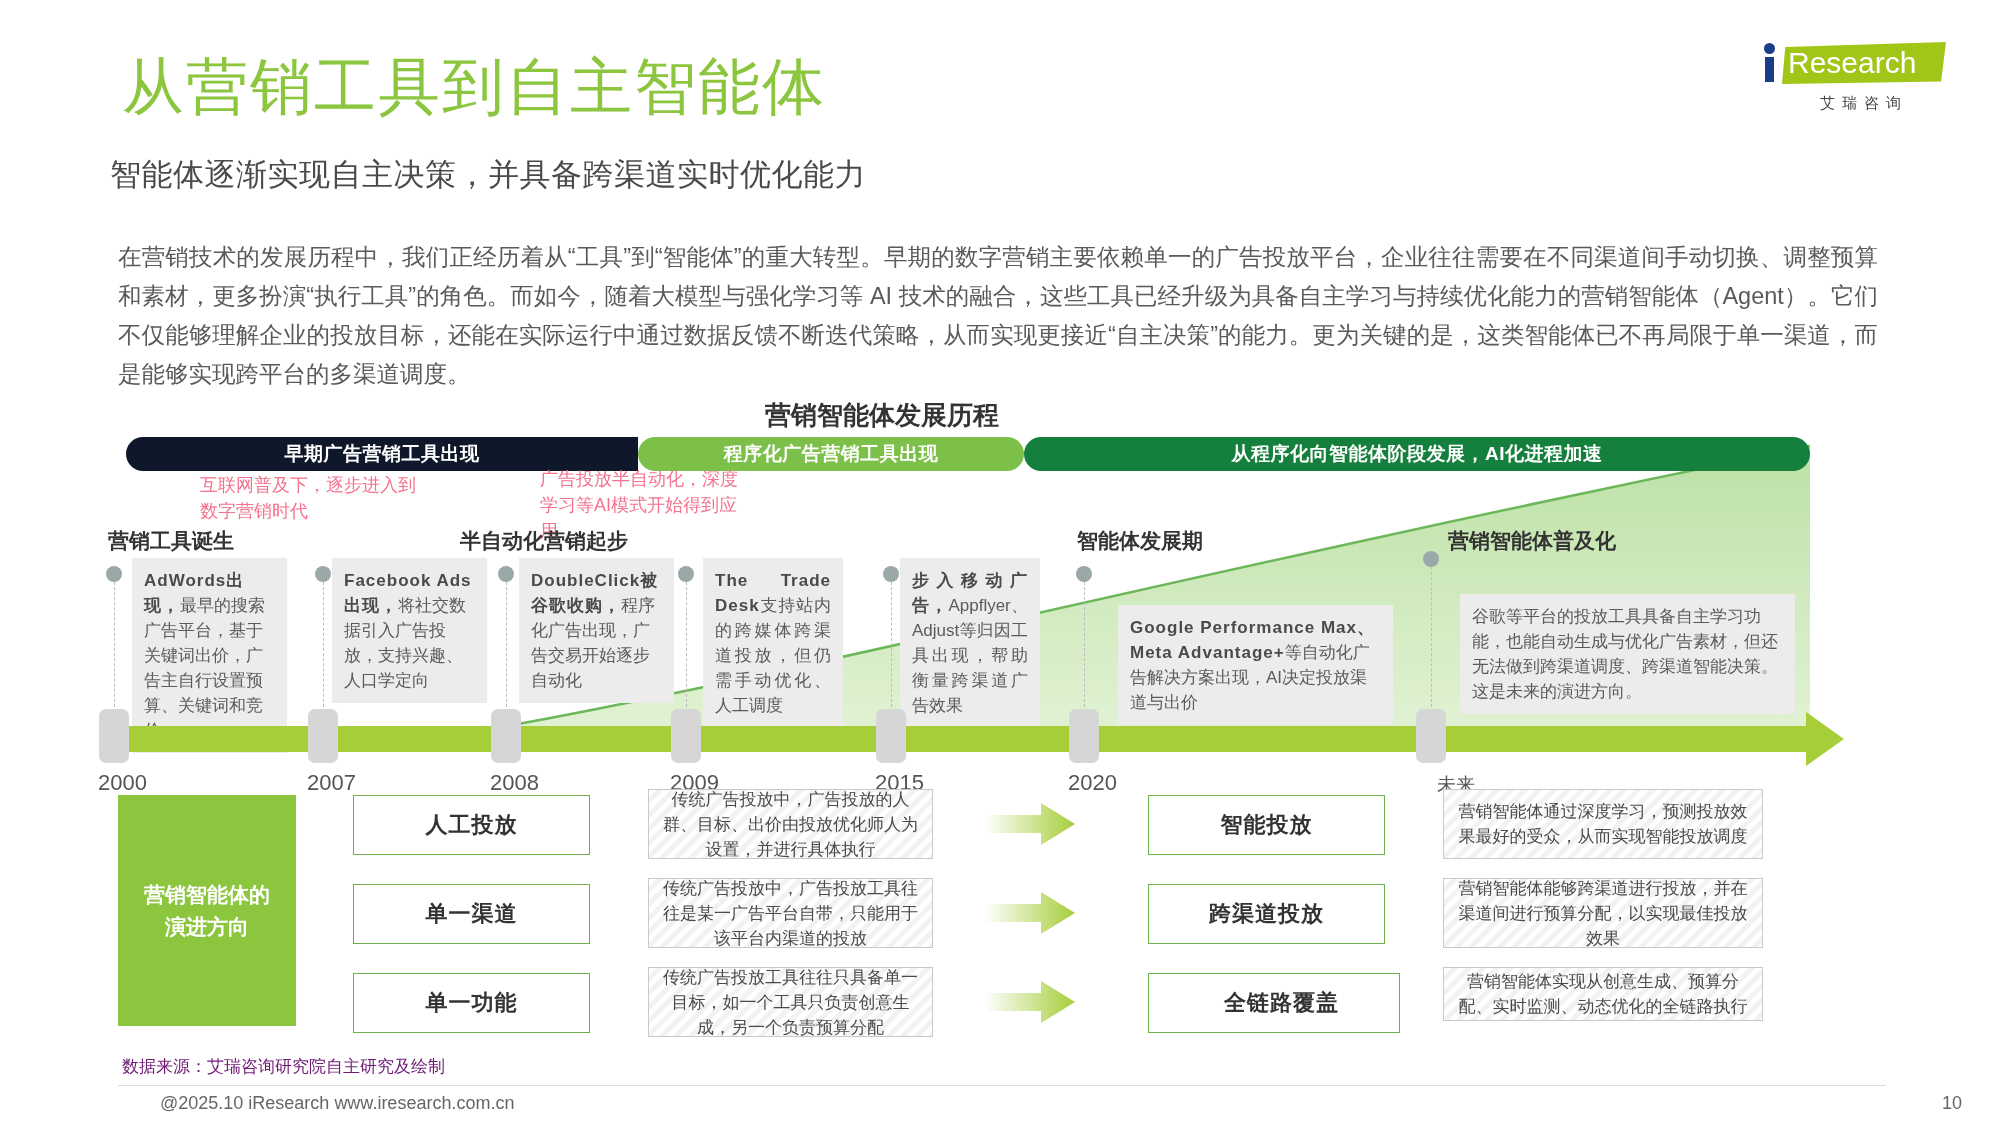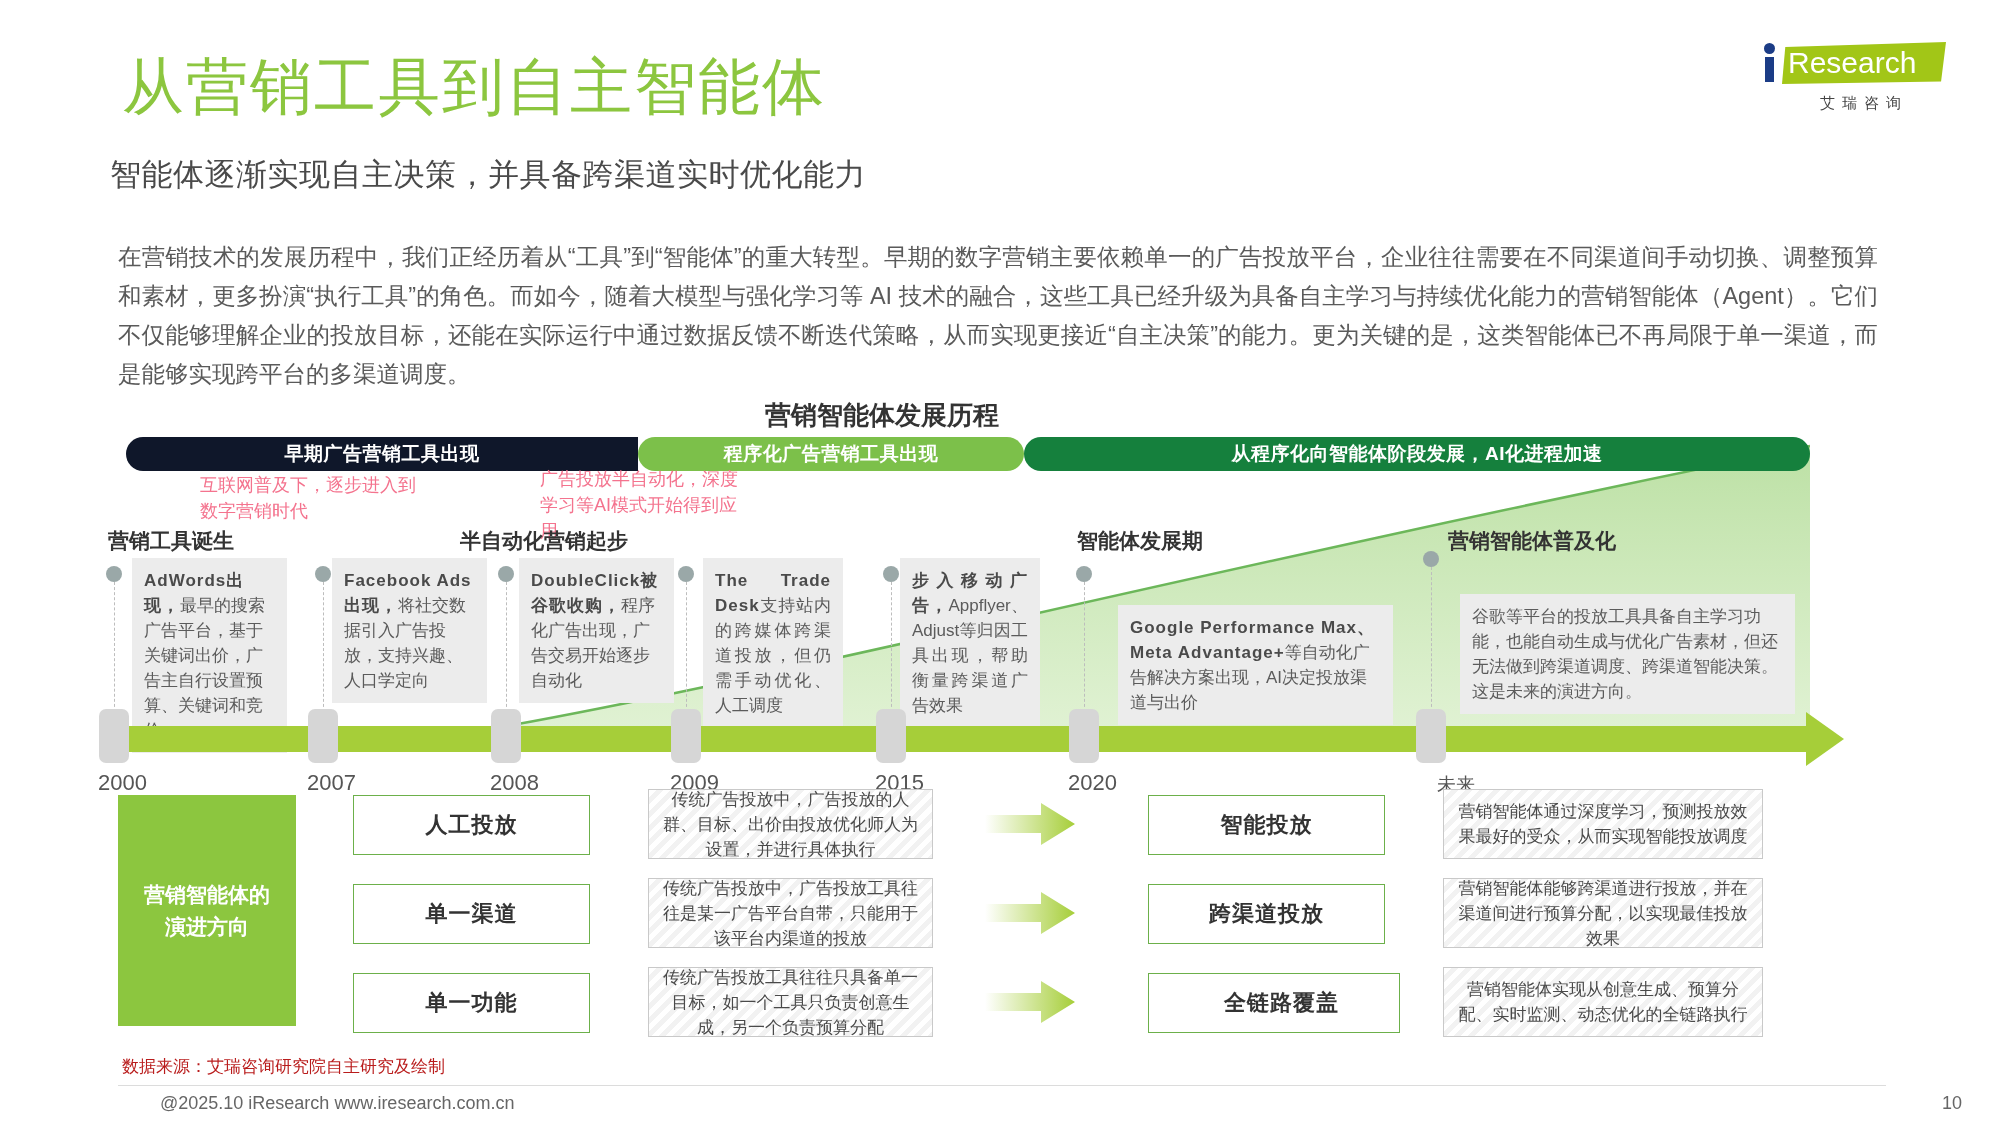--- a/index.html
+++ b/index.html
@@ -136,21 +136,21 @@
     color:#4a4a4a;font-size:17px;line-height:25px;text-align:center;
     display:flex;align-items:center;justify-content:center;padding:4px 10px;
     box-sizing:border-box;
   }
   .note.left{left:648px;width:285px;}
   .note.right{left:1443px;width:320px;}
   .arrow-green{position:absolute;width:90px;height:46px;}
 
   
   .source{
-    position:absolute;left:122px;top:1055px;font-size:17px;color:#b91c1c;
+    position:absolute;left:122px;top:1055px;font-size:17px;color:#701a75;
   }
   .hr{position:absolute;left:118px;top:1085px;width:1768px;height:1px;background:#dcdcdc;}
   .copy{position:absolute;left:122px;top:1093px;font-size:18px;color:#666;margin-left:38px;}
   .pageno{position:absolute;right:38px;top:1093px;font-size:18px;color:#666;}
 </style>
 </head>
 <body>
 
 <div class="page">
 
@@ -296,20 +296,20 @@
   <svg class="arrow-green" style="left:985px;top:979px;" viewBox="0 0 90 46">
     <defs>
         <linearGradient id="ag3" x1="0" y1="0" x2="1" y2="0">
       <stop offset="0%" stop-color="#ffffff"></stop>
           <stop offset="100%" stop-color="#a6ce39"></stop>
         </linearGradient>
       </defs>
     <path d="M0,14 L56,14 L56,2 L90,23 L56,44 L56,32 L0,32 Z" fill="url(#ag3)"></path>
   </svg>
   <div class="pill right" style="top:973px;padding-left:15px;">全链路覆盖</div>
-  <div class="note right" style="top:967px;height:70px;">营销智能体实现从创意生成、预算分配、实时监测、动态优化的全链路执行</div>
+  <div class="note right" style="top:967px;height:54px;">营销智能体实现从创意生成、预算分配、实时监测、动态优化的全链路执行</div>
 
   <div class="source">数据来源：艾瑞咨询研究院自主研究及绘制</div>
   <div class="hr"></div>
   <div class="copy">@2025.10 iResearch www.iresearch.com.cn</div>
   <div class="pageno">10</div>
 
 </div>
 
 </body></html>

